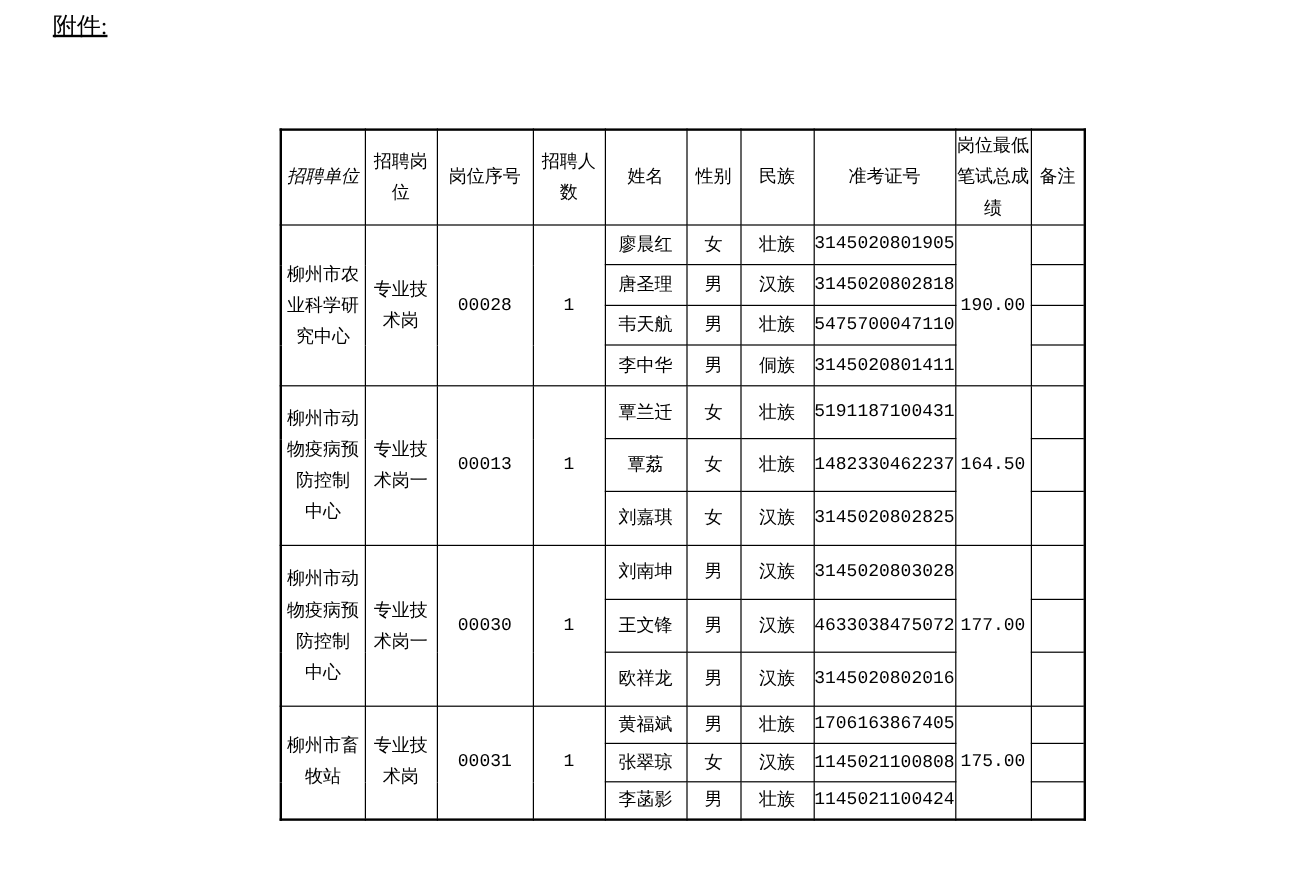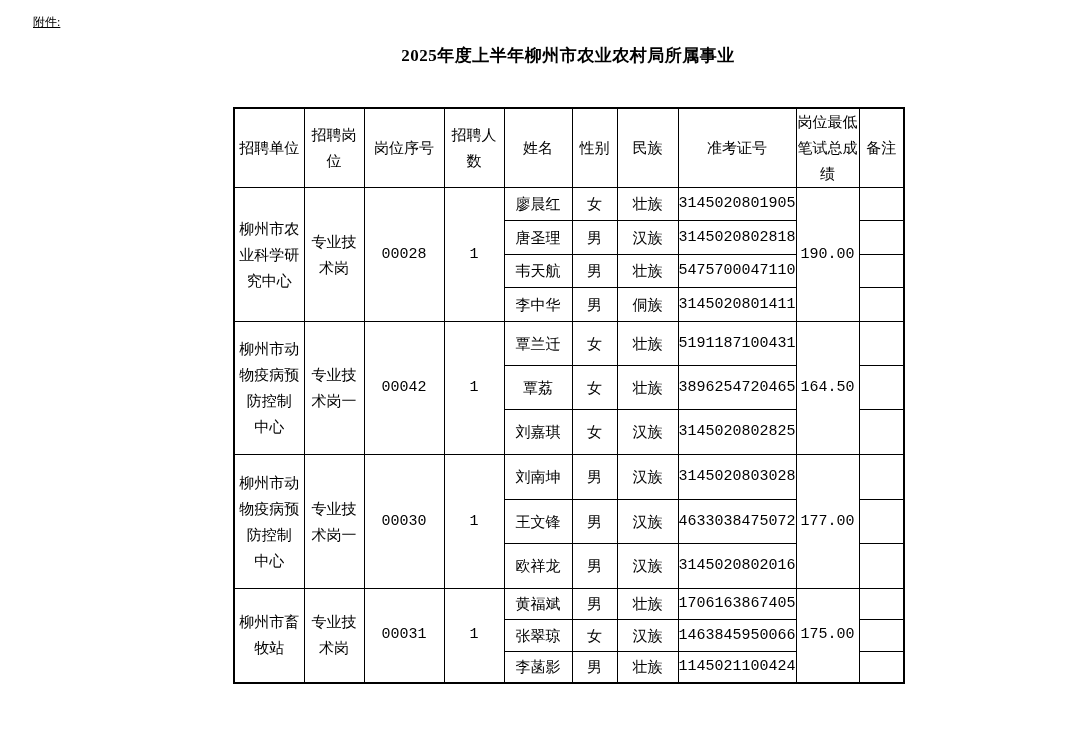--- a/index.html
+++ b/index.html
@@ -4,22 +4,22 @@
 <style>
   * { box-sizing: border-box; }
   html, body { margin: 0; padding: 0; }
   body {
     width: 1083px; height: 731px;
     background: #ffffff; color: #000000;
     font-family: "Liberation Serif", "DejaVu Serif", serif;
     position: relative; overflow: hidden;
   }
   .attachment-label {
-    position: absolute; left: 33px; top: 12px;
-    font-size: 12px; line-height: 20px; text-decoration: underline;
+    position: absolute; left: 44px; top: 12px;
+    font-size: 20px; line-height: 20px; text-decoration: underline;
   }
   .doc-title {
     position: absolute; left: 233px; top: 46px; width: 670px;
     text-align: center; font-weight: bold; font-size: 17px;
     letter-spacing: 0.5px;
   }
   .doc-title .title-line { line-height: 20px; }
   .doc-title .title-line + .title-line { margin-top: 17px; }
 
   table.roster {
@@ -28,34 +28,33 @@
     border: 2px solid #000000;
   }
   .roster th, .roster td {
     border: 1px solid #000000;
     font-weight: normal; font-size: 15px;
     text-align: center; vertical-align: middle;
     padding: 0; line-height: 26px;
     word-break: break-all;
     overflow: hidden;
   }
-  .pad-s  { padding: 0 8px; }   
+  .pad-s  { padding: 0 8px; font-style: italic; }   
   .pad-m  { padding: 0 10px; }  
   .pad-sc { padding: 0 7px; }   
   .pad-r  { padding: 0 9px; }   
   .unit-cell { padding: 0 8px; text-wrap: pretty; }
   .num { white-space: nowrap; font-family: Liberation Mono, monospace; }
 </style>
 </head>
 <body>
 
 <div class="attachment-label">附件:</div>
 
 <div class="doc-title">
-  <div class="title-line">2025年度上半年柳州市农业农村局所属事业</div>
 </div>
 
 <table class="roster">
   <colgroup>
     <col style="width:70px">
       <col style="width:60px">
       <col style="width:80px">
       <col style="width:60px">
     <col style="width:68px">
       <col style="width:45px">
@@ -110,34 +109,34 @@
       <td>李中华</td>
       <td>男</td>
       <td>侗族</td>
       <td class="num">3145020801411</td>
       <td></td>
     </tr>
 
     <tr style="height:44px">
       <td rowspan="3" class="unit-cell">柳州市动物疫病预防控制中心</td>
       <td rowspan="3" class="pad-m">专业技术岗一</td>
-      <td rowspan="3" class="num">00042</td>
+      <td rowspan="3" class="num">00013</td>
       <td rowspan="3" class="num">1</td>
       <td>覃兰迁</td>
       <td>女</td>
       <td>壮族</td>
       <td class="num">5191187100431</td>
       <td rowspan="3" class="num">164.50</td>
       <td></td>
     </tr>
     <tr style="height:44px">
       <td>覃荔</td>
       <td>女</td>
       <td>壮族</td>
-      <td class="num">3896254720465</td>
+      <td class="num">1482330462237</td>
       <td></td>
     </tr>
     <tr style="height:45px">
       <td>刘嘉琪</td>
       <td>女</td>
       <td>汉族</td>
       <td class="num">3145020802825</td>
       <td></td>
     </tr>
 
@@ -177,21 +176,21 @@
       <td>男</td>
       <td>壮族</td>
       <td class="num">1706163867405</td>
       <td rowspan="3" class="num">175.00</td>
       <td></td>
     </tr>
     <tr style="height:32px">
       <td>张翠琼</td>
       <td>女</td>
       <td>汉族</td>
-      <td class="num">1463845950066</td>
+      <td class="num">1145021100808</td>
       <td></td>
     </tr>
     <tr style="height:31px">
       <td>李菡影</td>
       <td>男</td>
       <td>壮族</td>
       <td class="num">1145021100424</td>
       <td></td>
     </tr>
 

